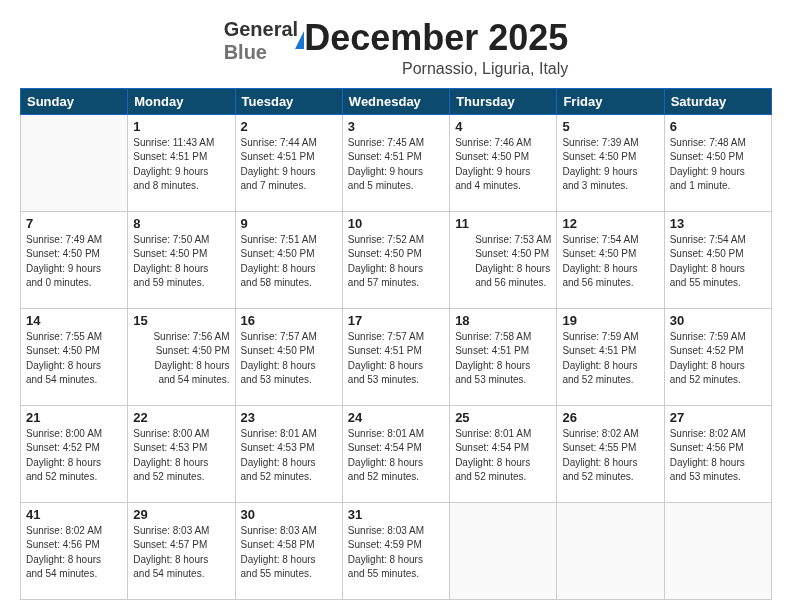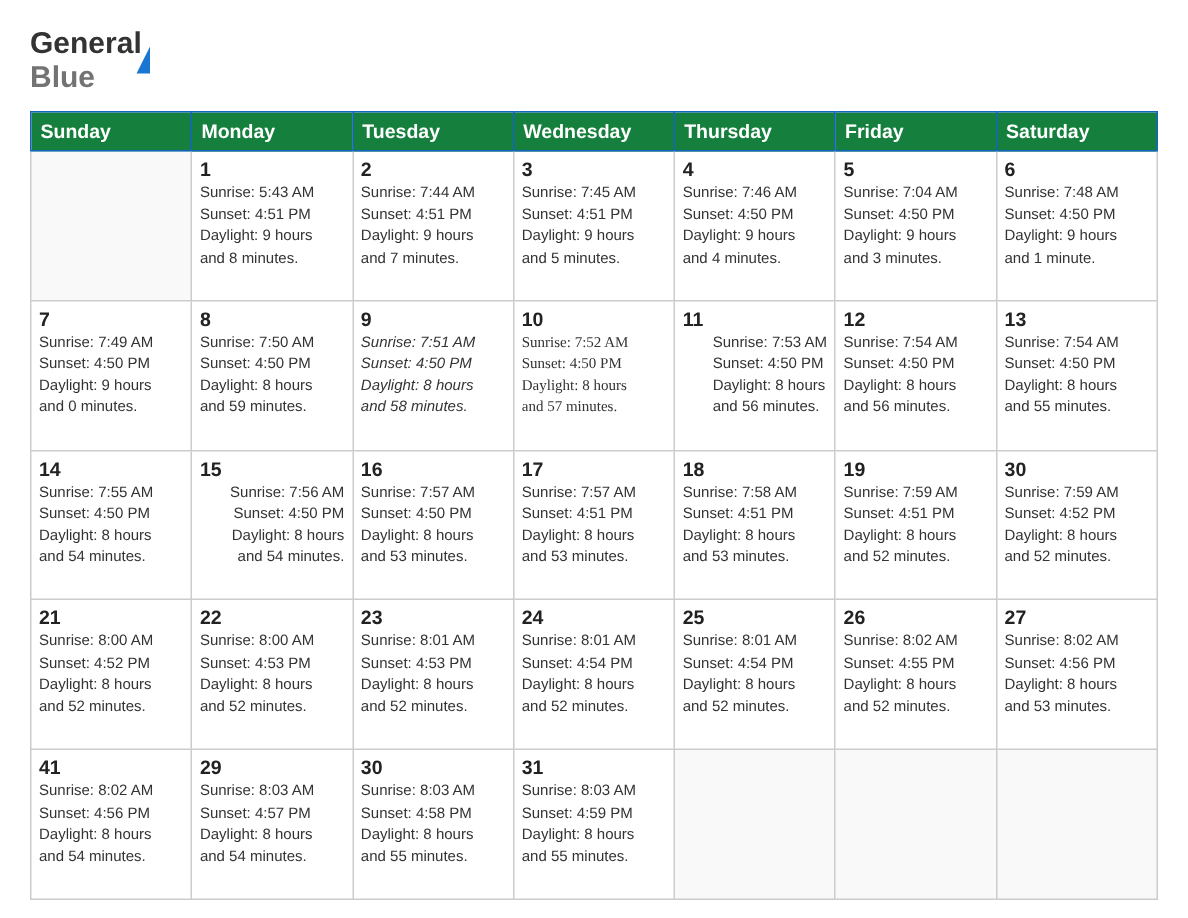--- a/index.html
+++ b/index.html
@@ -12,21 +12,21 @@
     }
     .page {
       width: 792px;
       height: 612px;
       padding: 18px 20px 12px 20px;
       display: flex;
       flex-direction: column;
     }
     .header {
       display: flex;
-      justify-content: flex-start;
+      justify-content: center;
       align-items: flex-start;
       margin-bottom: 10px;
     }
     .title-area {
       text-align: right;
     }
     .month-title {
       font-size: 36px;
       font-weight: bold;
       color: #222;
@@ -38,21 +38,21 @@
       margin-top: 2px;
     }
     .calendar {
       flex: 1;
       border: 1px solid #ccc;
       border-collapse: collapse;
       width: 100%;
       table-layout: fixed;
     }
     .calendar th {
-      background: #15803d;
+      background: #0c4a6e;
       color: #fff;
       text-align: left;
       padding: 5px 6px;
       font-size: 13px;
       font-weight: bold;
       border: 1px solid #1565c0;
     }
     .calendar td {
       border: 1px solid #ccc;
       vertical-align: top;
@@ -100,41 +100,45 @@
 <body>
 
 <div class="page">
   <div class="header">
     <div class="logo-wrapper">
       <div class="logo-lines">
         <span class="logo-line1">General</span>
         <span class="logo-line2">Blue</span>
       </div>
       <div class="logo-triangle"></div>
+    </div>
+    <div class="title-area">
+      <div class="month-title">December 2025</div>
+      <div class="location">Pornassio, Liguria, Italy</div>
     </div>
   </div>
 
   <table class="calendar">
     <thead>
       <tr>
         <th>Sunday</th>
         <th>Monday</th>
         <th>Tuesday</th>
         <th>Wednesday</th>
         <th>Thursday</th>
         <th>Friday</th>
         <th>Saturday</th>
       </tr>
     </thead>
     <tbody id="calendar-body">
     <tr>
           <td class="empty-cell"></td>
           <td>
             <span class="day-num">1</span>
-            <div class="day-info" style="white-space: pre-line;">Sunrise: 5:43 AM
+            <div class="day-info" style="white-space: pre-line;">Sunrise: 11:43 AM
 Sunset: 4:51 PM
 Daylight: 9 hours
 and 8 minutes.</div>
           </td>
           <td>
             <span class="day-num">2</span>
             <div class="day-info" style="white-space: pre-line;">Sunrise: 7:44 AM
 Sunset: 4:51 PM
 Daylight: 9 hours
 and 7 minutes.</div>
@@ -148,21 +152,21 @@
           </td>
           <td>
             <span class="day-num">4</span>
             <div class="day-info" style="white-space: pre-line;">Sunrise: 7:46 AM
 Sunset: 4:50 PM
 Daylight: 9 hours
 and 4 minutes.</div>
           </td>
           <td>
             <span class="day-num">5</span>
-            <div class="day-info" style="white-space: pre-line;">Sunrise: 7:04 AM
+            <div class="day-info" style="white-space: pre-line;">Sunrise: 7:39 AM
 Sunset: 4:50 PM
 Daylight: 9 hours
 and 3 minutes.</div>
           </td>
           <td>
             <span class="day-num">6</span>
             <div class="day-info" style="white-space: pre-line;">Sunrise: 7:48 AM
 Sunset: 4:50 PM
 Daylight: 9 hours
 and 1 minute.</div>
@@ -178,28 +182,28 @@
           </td>
           <td>
             <span class="day-num">8</span>
             <div class="day-info" style="white-space: pre-line;">Sunrise: 7:50 AM
 Sunset: 4:50 PM
 Daylight: 8 hours
 and 59 minutes.</div>
           </td>
           <td>
             <span class="day-num">9</span>
-            <div class="day-info" style="white-space: pre-line; font-style: italic;">Sunrise: 7:51 AM
+            <div class="day-info" style="white-space: pre-line;">Sunrise: 7:51 AM
 Sunset: 4:50 PM
 Daylight: 8 hours
 and 58 minutes.</div>
           </td>
           <td>
             <span class="day-num">10</span>
-            <div class="day-info" style="white-space: pre-line; font-family: Liberation Serif, serif;">Sunrise: 7:52 AM
+            <div class="day-info" style="white-space: pre-line;">Sunrise: 7:52 AM
 Sunset: 4:50 PM
 Daylight: 8 hours
 and 57 minutes.</div>
           </td>
           <td>
             <span class="day-num">11</span>
             <div class="day-info" style="white-space: pre-line; margin-left: 20px;">Sunrise: 7:53 AM
 Sunset: 4:50 PM
 Daylight: 8 hours
 and 56 minutes.</div>

